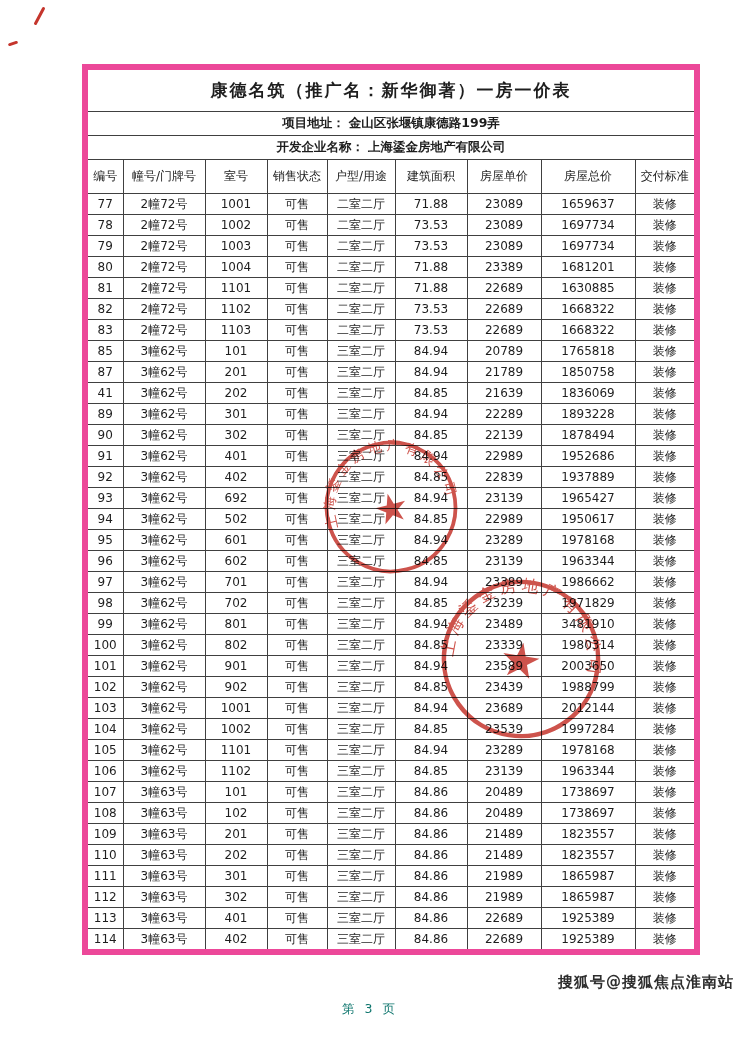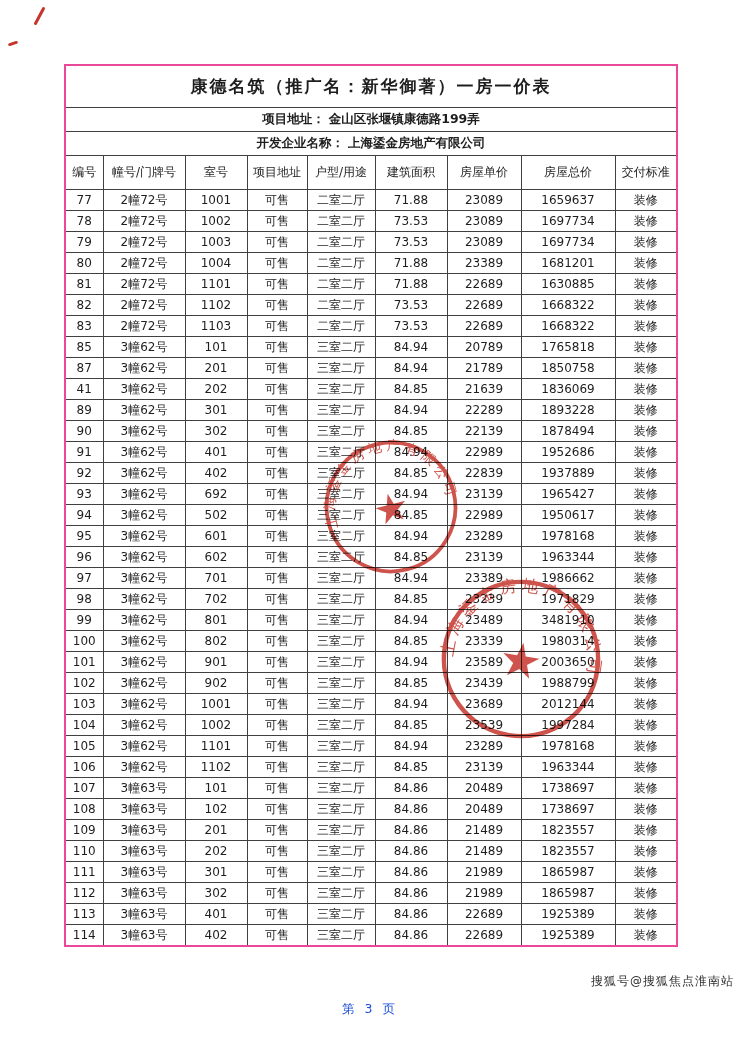--- a/index.html
+++ b/index.html
@@ -4,23 +4,23 @@
 <style>
   html,body { margin:0; padding:0; }
   body {
     width:740px; height:1046px; position:relative; overflow:hidden;
     background:#ffffff; color:#1e1e1e;
     font-family:"DejaVu Sans","Liberation Sans",sans-serif;
   }
 
   
   table.price-table {
-    position:absolute; left:64px; top:64px; width:612px;
+    position:absolute; left:82px; top:64px; width:612px;
     border-collapse:collapse; table-layout:fixed;
-    border:2px solid #ec4899;
+    border:6px solid #ec4899;
   }
   .price-table th, .price-table td {
     border:1px solid #404040; text-align:center; vertical-align:middle;
     color:#1e1e1e; overflow:hidden; white-space:nowrap; padding:0;
   }
   .title-row th  { height:41px; font-size:17px; font-weight:bold; letter-spacing:2px; }
   .info-row th   { height:23px; font-size:12.5px; font-weight:600; }
   .info-row .lbl { margin-right:4px;text-align:right; }
   .header-row th { height:33px; font-size:12px; font-weight:400; }
   tbody td       { height:20px; font-size:12px; }
@@ -32,25 +32,25 @@
   .stamp2 { left:436px; top:574px; width:170px; height:170px; transform:rotate(9deg); }
 
   
   .mark { position:absolute; background:#c5352c; }
   .mark-tl   { left:38px; top:6px;  width:3px;  height:20px; transform:rotate(28deg); border-radius:2px; }
   .mark-left { left:8px;  top:42px; width:10px; height:3px;  transform:rotate(-18deg); border-radius:2px; }
 
   
   .page-number {
     position:absolute; left:0; right:0; top:1001px; text-align:center;
-    font-size:12.5px; color:#1d4ed8; letter-spacing:3px;
+    font-size:12.5px; color:#0f766e; letter-spacing:3px;
   }
   .watermark {
     position:absolute; right:6px; top:973px;
-    font-size:12px; font-weight:normal; color:#2e2e2e; letter-spacing:1px;
+    font-size:15px; font-weight:bold; color:#2e2e2e; letter-spacing:1px;
   }
 </style>
 </head>
 <body>
 
 <div class="mark mark-tl"></div>
 <div class="mark mark-left"></div>
 
 <table class="price-table">
   <colgroup>
@@ -75,21 +75,21 @@
     </tr>
     <tr class="info-row">
       <th colspan="9">
         <span class="lbl">开发企业名称：</span><span>上海鋈金房地产有限公司</span>
       </th>
     </tr>
     <tr class="header-row">
       <th>编号</th>
       <th>幢号/门牌号</th>
       <th>室号</th>
-      <th>项目地址</th>
+      <th>销售状态</th>
       <th>户型/用途</th>
       <th>建筑面积</th>
       <th>房屋单价</th>
       <th>房屋总价</th>
       <th>交付标准</th>
     </tr>
   </thead>
   <tbody>
       <tr>
         <td>77</td>

